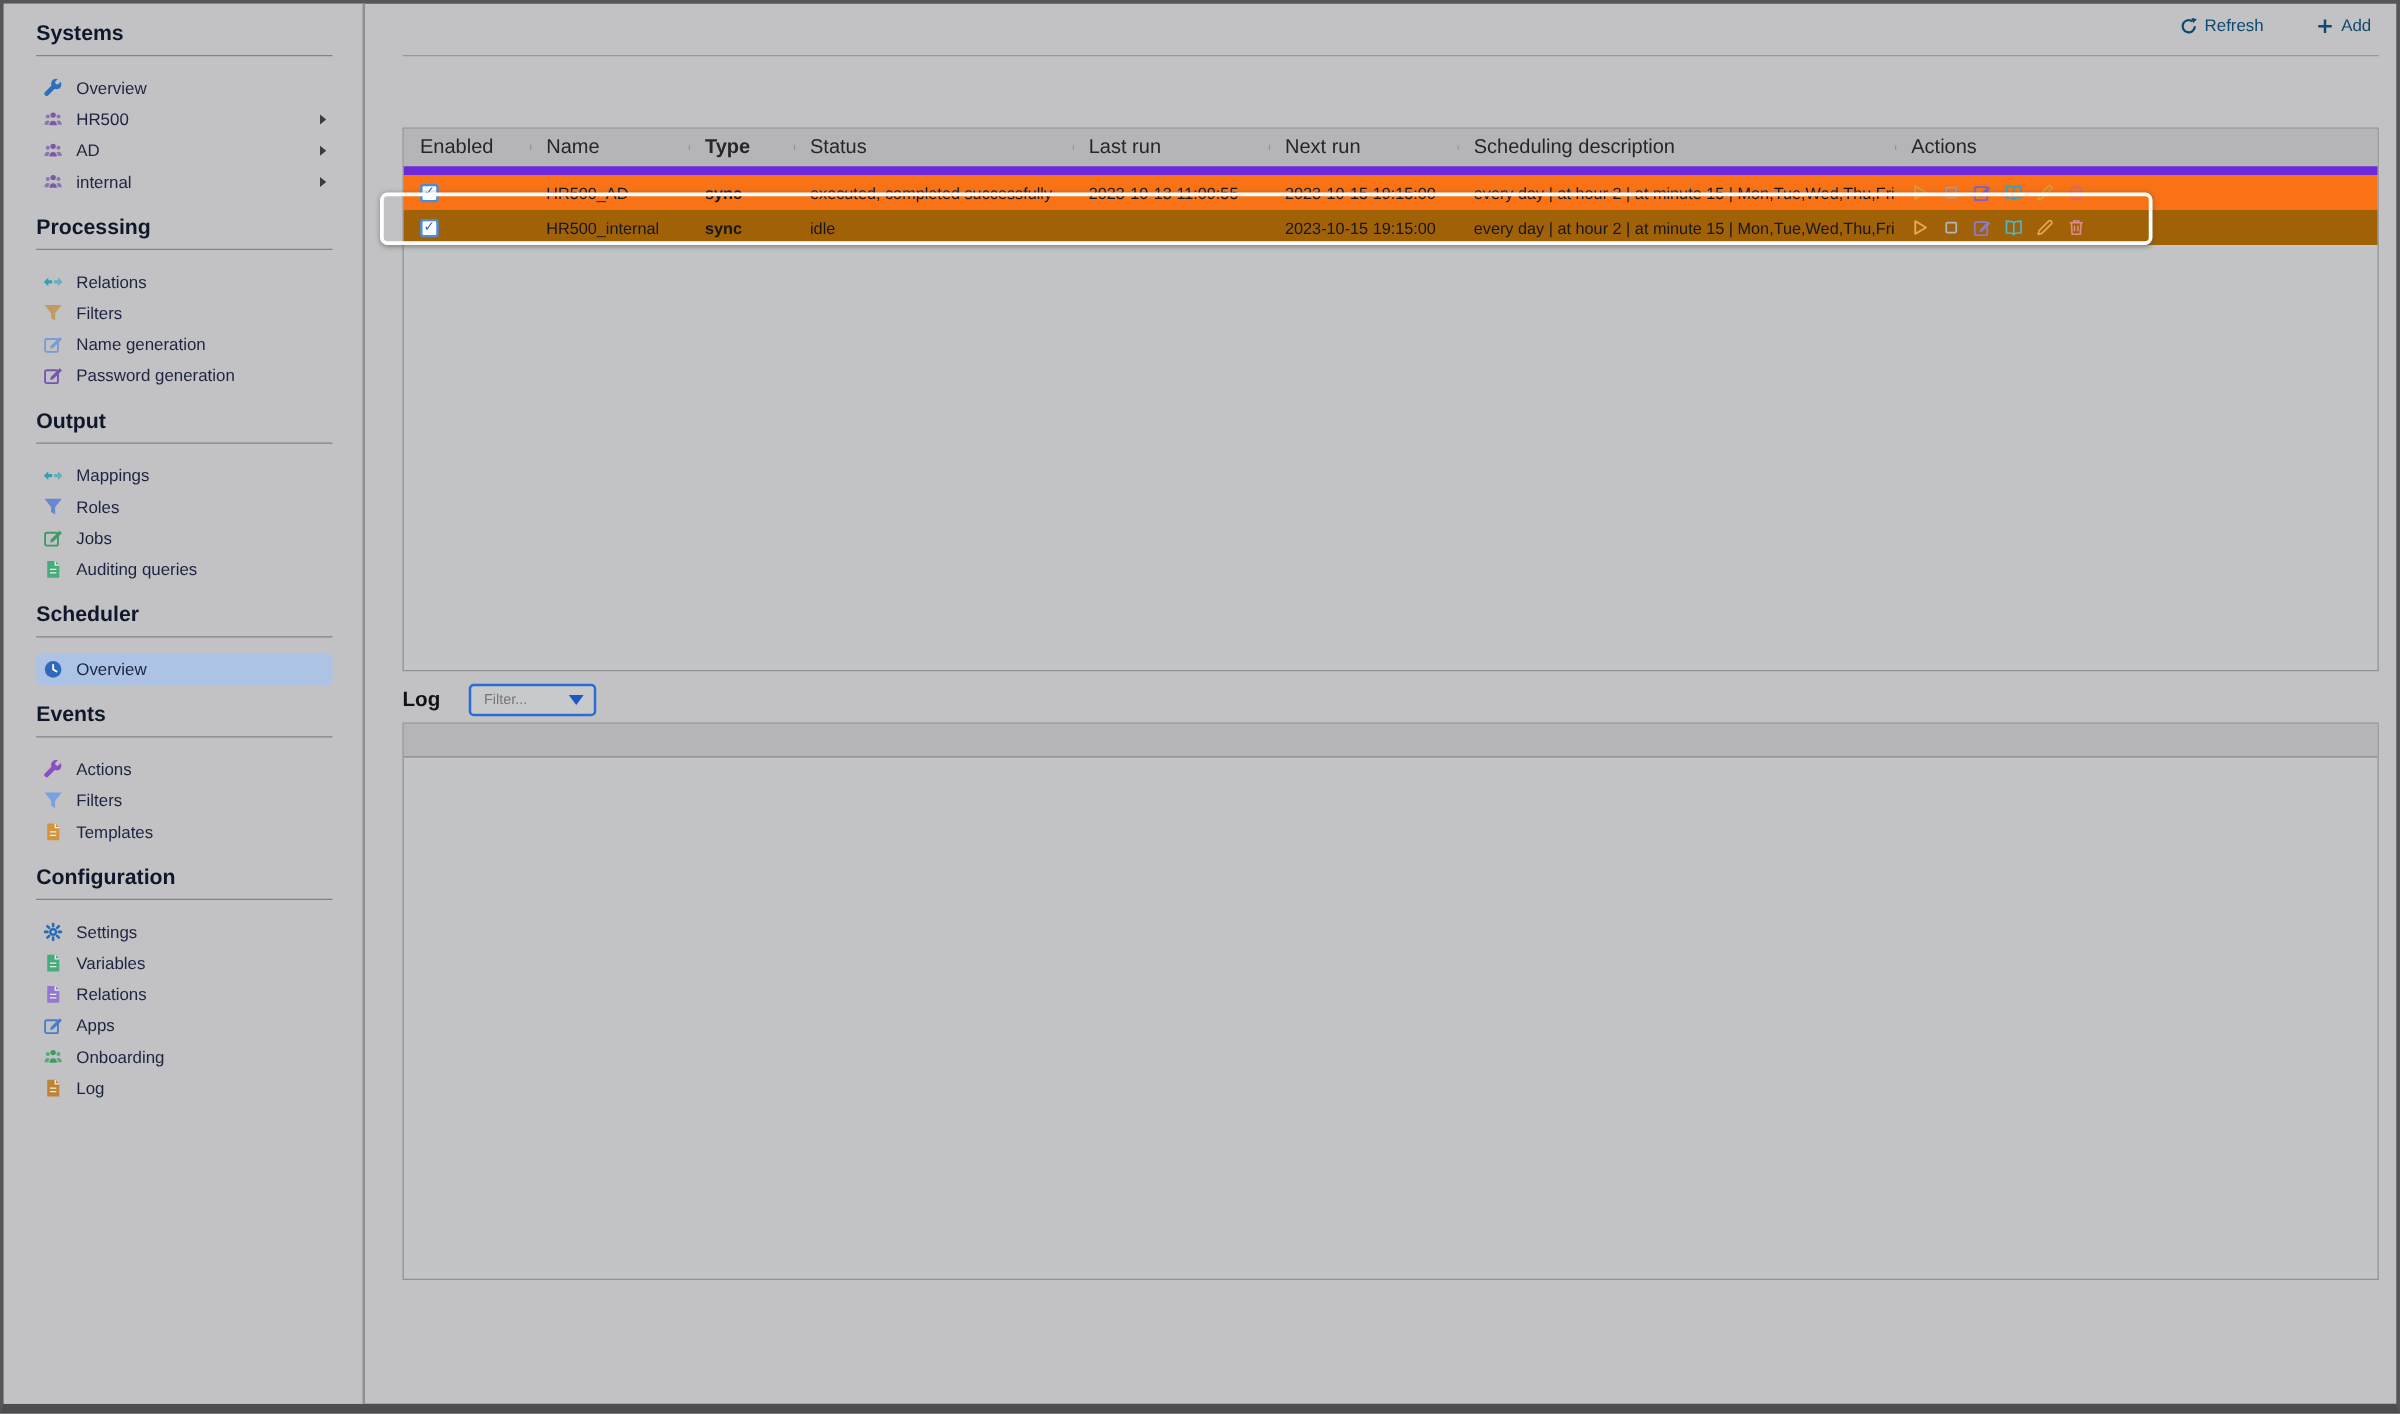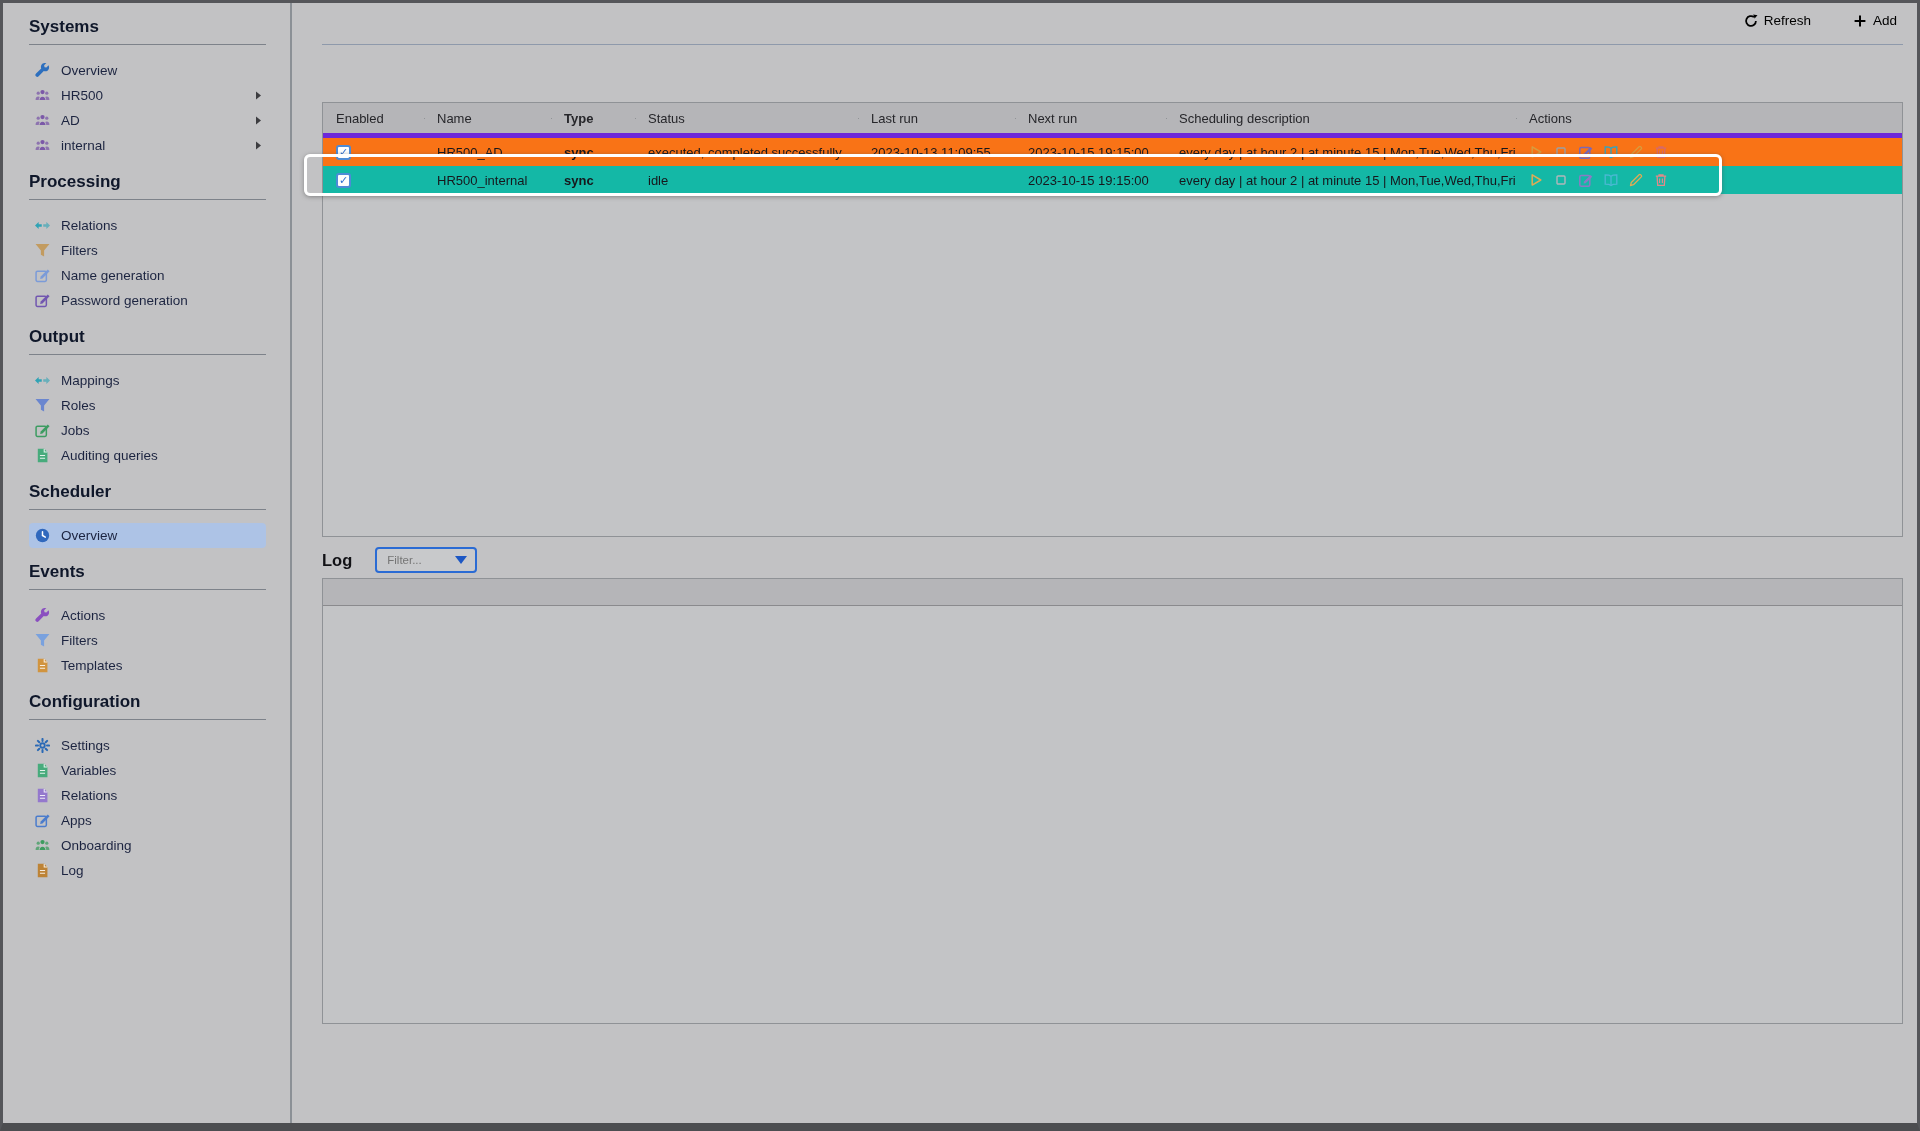--- a/index.html
+++ b/index.html
@@ -18,50 +18,50 @@
   .nav-item.selected{background:#adc3e6;border-radius:4px;}
   .nav-item .lbl{margin-left:11px;white-space:nowrap;}
   .ic{display:inline-flex;width:15px;height:15px;align-items:center;justify-content:center;flex:0 0 15px;}
   .ic svg{width:15px;height:15px;display:block;}
   .sub-arrow{margin-left:auto;margin-right:4px;display:inline-flex;}
   .sub-arrow svg{width:7px;height:9px;}
 
   
   .main{position:absolute;left:291px;top:0;right:0;bottom:0;}
   .toolbar{position:absolute;top:10px;right:20px;display:flex;gap:42px;}
-  .blue-link{display:inline-flex;align-items:center;gap:6px;color:#000000;font-size:13.5px;cursor:pointer;}
+  .blue-link{display:inline-flex;align-items:center;gap:6px;color:#0c4a6e;font-size:13.5px;cursor:pointer;}
   .blue-link svg{width:14px;height:14px;}
   .top-rule{position:absolute;top:41px;left:28px;right:14px;border-top:1px solid #8e99ab;}
 
   .section-bar{position:absolute;top:55px;left:28px;right:14px;height:30px;display:flex;align-items:center;}
   .panel-title{font-size:16.5px;font-weight:bold;color:#121216;}
   .combo{display:flex;align-items:center;box-sizing:border-box;height:26px;border:2px solid #2a6bd4;
          border-radius:4px;background:#c8c9cb;padding:0 8px;}
   .combo input{border:none;outline:none;background:transparent;font-size:11.5px;color:#26262a;
                font-family:inherit;width:100%;}
   .combo .dd{display:inline-flex;margin-left:6px;}
   .combo .dd svg{width:12px;height:8px;}
   .search-combo{width:147px;margin-left:20px;}
   .resize-link{margin-left:auto;}
 
   
   .task-table{position:absolute;top:99px;left:28px;right:14px;height:435px;box-sizing:border-box;
               border:1px solid #8f9296;background:#c3c4c6;}
-  .t-header{display:flex;height:30px;background:#b5b5b8;border-bottom:5px solid #6d28d9;
-            align-items:center;font-size:13px;color:#26262a;}
+  .t-header{display:flex;height:30px;background:#b5b5b8;border-bottom:7px solid #6d28d9;
+            align-items:center;font-size:16px;color:#26262a;}
   .t-header .cell{position:relative;}
   .t-header .cell + .cell::before, .t-header .filler::before{
       content:"";position:absolute;left:0;top:7px;bottom:7px;border-left:1px solid #909396;}
   .cell{box-sizing:border-box;padding-left:13px;white-space:nowrap;overflow:hidden;flex:0 0 auto;}
   .c-enabled{width:101px;}.c-name{width:127px;}.c-type{width:84px;font-weight:bold;}.c-status{width:223px;}
   .c-last{width:157px;}.c-next{width:151px;}.c-sched{width:350px;}.c-actions{width:207px;}
   .filler{flex:1 1 auto;position:relative;}
   .t-row{display:flex;height:28px;align-items:center;font-size:13px;color:#17171c;}
   .t-row.row-dark{background:#f97316;}
-  .t-row.row-light{background:#14b8a6;position:relative;z-index:1;}
+  .t-row.row-light{background:#a16207;position:relative;z-index:1;}
   .checkbox{width:15px;height:15px;box-sizing:border-box;border:2px solid #4d8bd6;border-radius:3px;
             background:#fdfdfd;display:flex;align-items:center;justify-content:center;
             font-size:11px;color:#2e6fd0;line-height:1;}
   .checkbox.checked::after{content:"\2713";font-weight:bold;}
   .actions-cell{display:flex;align-items:center;gap:11px;}
   .act{display:inline-flex;width:14px;height:14px;cursor:pointer;}
   .act svg{width:14px;height:14px;}
   .annotation-ring{position:absolute;left:10px;top:151px;width:1412px;height:36px;z-index:3;
                    border:3px solid #ffffff;border-radius:6px;pointer-events:none;
                    box-shadow:0 1px 4px rgba(80,80,80,.55);}

